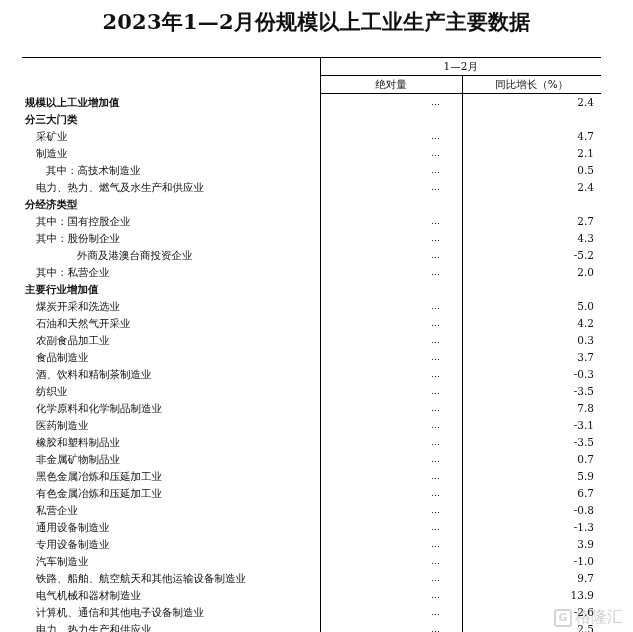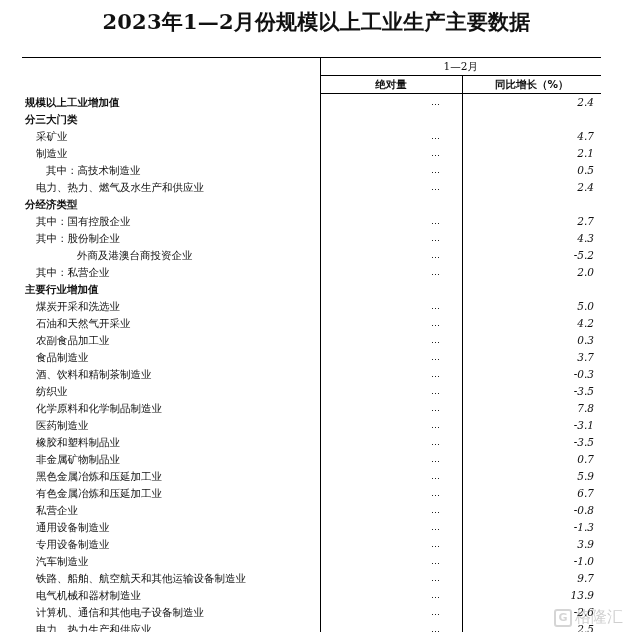--- a/index.html
+++ b/index.html
@@ -7,25 +7,25 @@
   .title { position: absolute; top: 8px; left: 0; width: 633px; text-align: center; font-family: "DejaVu Serif", serif; font-weight: bold; font-size: 21px; letter-spacing: 0.2px; }
   table { position: absolute; top: 57px; left: 22px; width: 579px; border-collapse: collapse; table-layout: fixed; font-size: 10.5px; }
   col.c1 { width: 298px; }
   col.c2 { width: 142px; }
   col.c3 { width: 139px; }
   thead tr.top th { border-top: 1.5px solid #000; }
   th { font-weight: normal; padding: 0; height: 17px; font-size: 10.5px; }
   th.period { border-left: 1.5px solid #000; border-bottom: 1px solid #000; text-align: center; font-family: "DejaVu Serif", serif; }
   th.abs { border-left: 1.5px solid #000; text-align: center; }
   th.yoy { border-left: 1px solid #000; text-align: center; }
-  thead tr.sub th { border-bottom: 1.5px solid #000; font-weight: bold; }
+  thead tr.sub th { border-bottom: 1.5px solid #000; }
   td { padding: 0; height: 17px; line-height: 17px; white-space: nowrap; overflow: hidden; }
   td.label { padding-left: 3px; margin-left: 20px; }
   td.abs { border-left: 1.5px solid #000; text-align: right; padding-right: 22px; font-size: 9px; letter-spacing: -0.5px; }
-  td.yoy { border-left: 1px solid #000; text-align: right; padding-right: 7px; font-family: "DejaVu Serif", serif; font-size: 10.5px; font-style: italic; }
+  td.yoy { border-left: 1px solid #000; text-align: right; padding-right: 7px; font-family: "DejaVu Serif", serif; font-size: 10.5px; }
   tr.bold td.label { font-weight: bold; }
   .ind1 { padding-left: 14px !important; }
   .ind2 { padding-left: 24px !important; }
   .ind3 { padding-left: 55px !important; }
   .watermark { position: absolute; right: 10px; bottom: 4px; display: flex; align-items: center; opacity: 0.35; color: #777; font-size: 16px; }
   .wm-logo { width: 18px; height: 18px; border: 2.5px solid #888; border-radius: 3px; margin-right: 3px; box-sizing: border-box; display: inline-flex; align-items: center; justify-content: center; font-size: 11px; font-weight: bold; color: #888; }
 </style>
 </head>
 <body>
 

